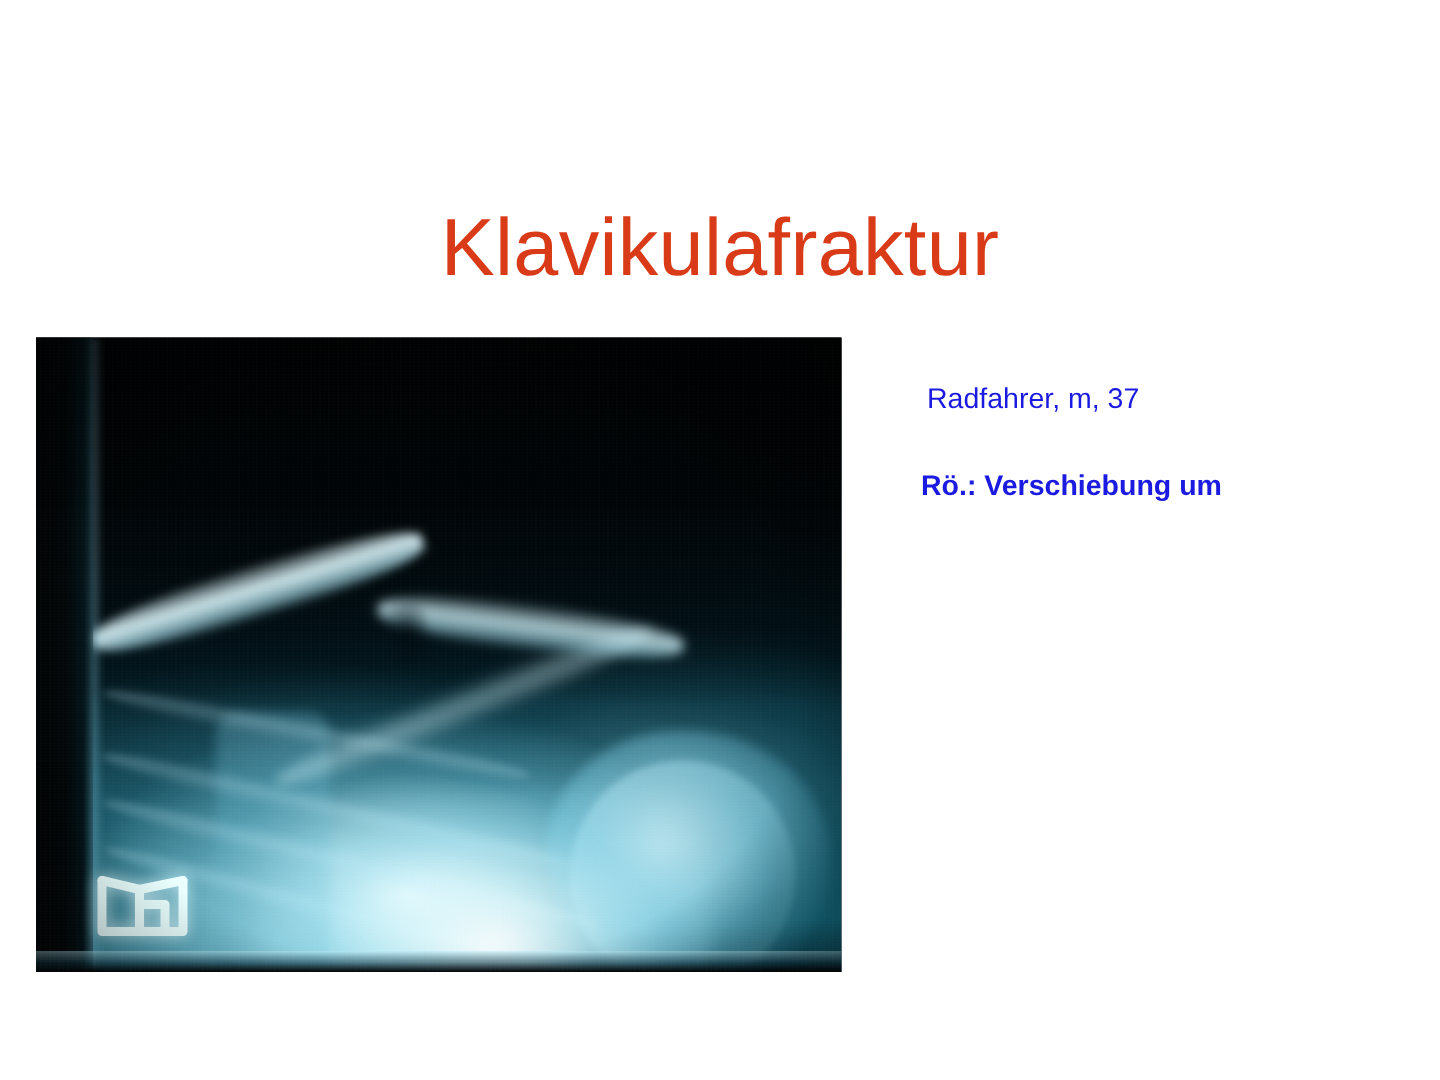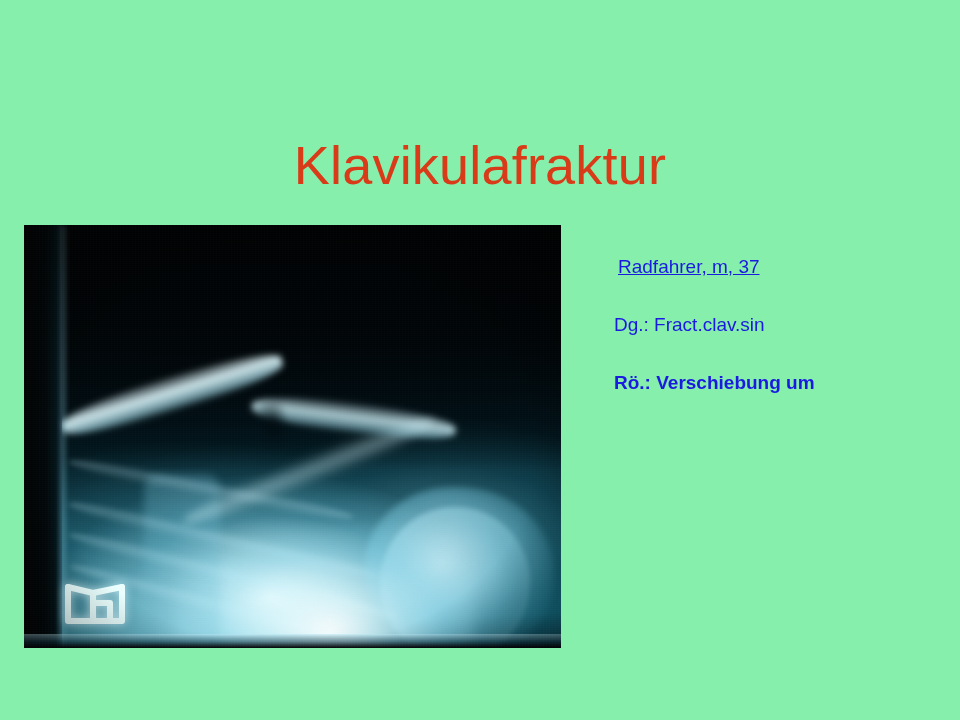--- a/index.html
+++ b/index.html
@@ -10,21 +10,21 @@
   body {
     width: 960px;
     height: 720px;
     overflow: hidden;
     font-family: "Liberation Sans", sans-serif;
   }
   #slide {
     position: relative;
     width: 960px;
     height: 720px;
-    background: #86efac;
+    background: #ffffff;
   }
 
   
   #slide-title {
     position: absolute;
     left: 0;
     top: 138px;
     width: 960px;
     text-align: center;
     font-size: 54px;
@@ -178,21 +178,21 @@
     color: #1a1ae0;
     font-size: 19px;
     line-height: 22px;
     font-weight: 400;
   }
   .note-line {
     margin: 0 0 36px 0;
     white-space: nowrap;
   }
   .note-line:last-child { margin-bottom: 0; }
-  #note-patient { padding-left: 4px; text-decoration: underline; }
+  #note-patient { padding-left: 4px; }
   #note-finding { margin-bottom: 36px; white-space: normal; font-weight: bold; }
   #note-finding .cont {
     display: block;
     padding-left: 43px;
   }
 </style>
 </head>
 <body>
 
 <div id="slide">
@@ -230,21 +230,20 @@
 
     <div class="xr" id="xr-bottom-edge"></div>
     <div class="xr" id="xr-vignette"></div>
     <div class="xr" id="xr-grain"></div>
   </div>
 
   <div id="notes">
     <p class="note-line" id="note-patient">Radfahrer, m, 37</p>
 
 
-    <p class="note-line" id="note-diagnosis">Dg.: Fract.clav.sin</p>
 
     <p class="note-line" id="note-finding">
       <span>Rö.: Verschiebung um</span>
     </p>
 
   </div>
 
 </div>
 
 </body></html>

